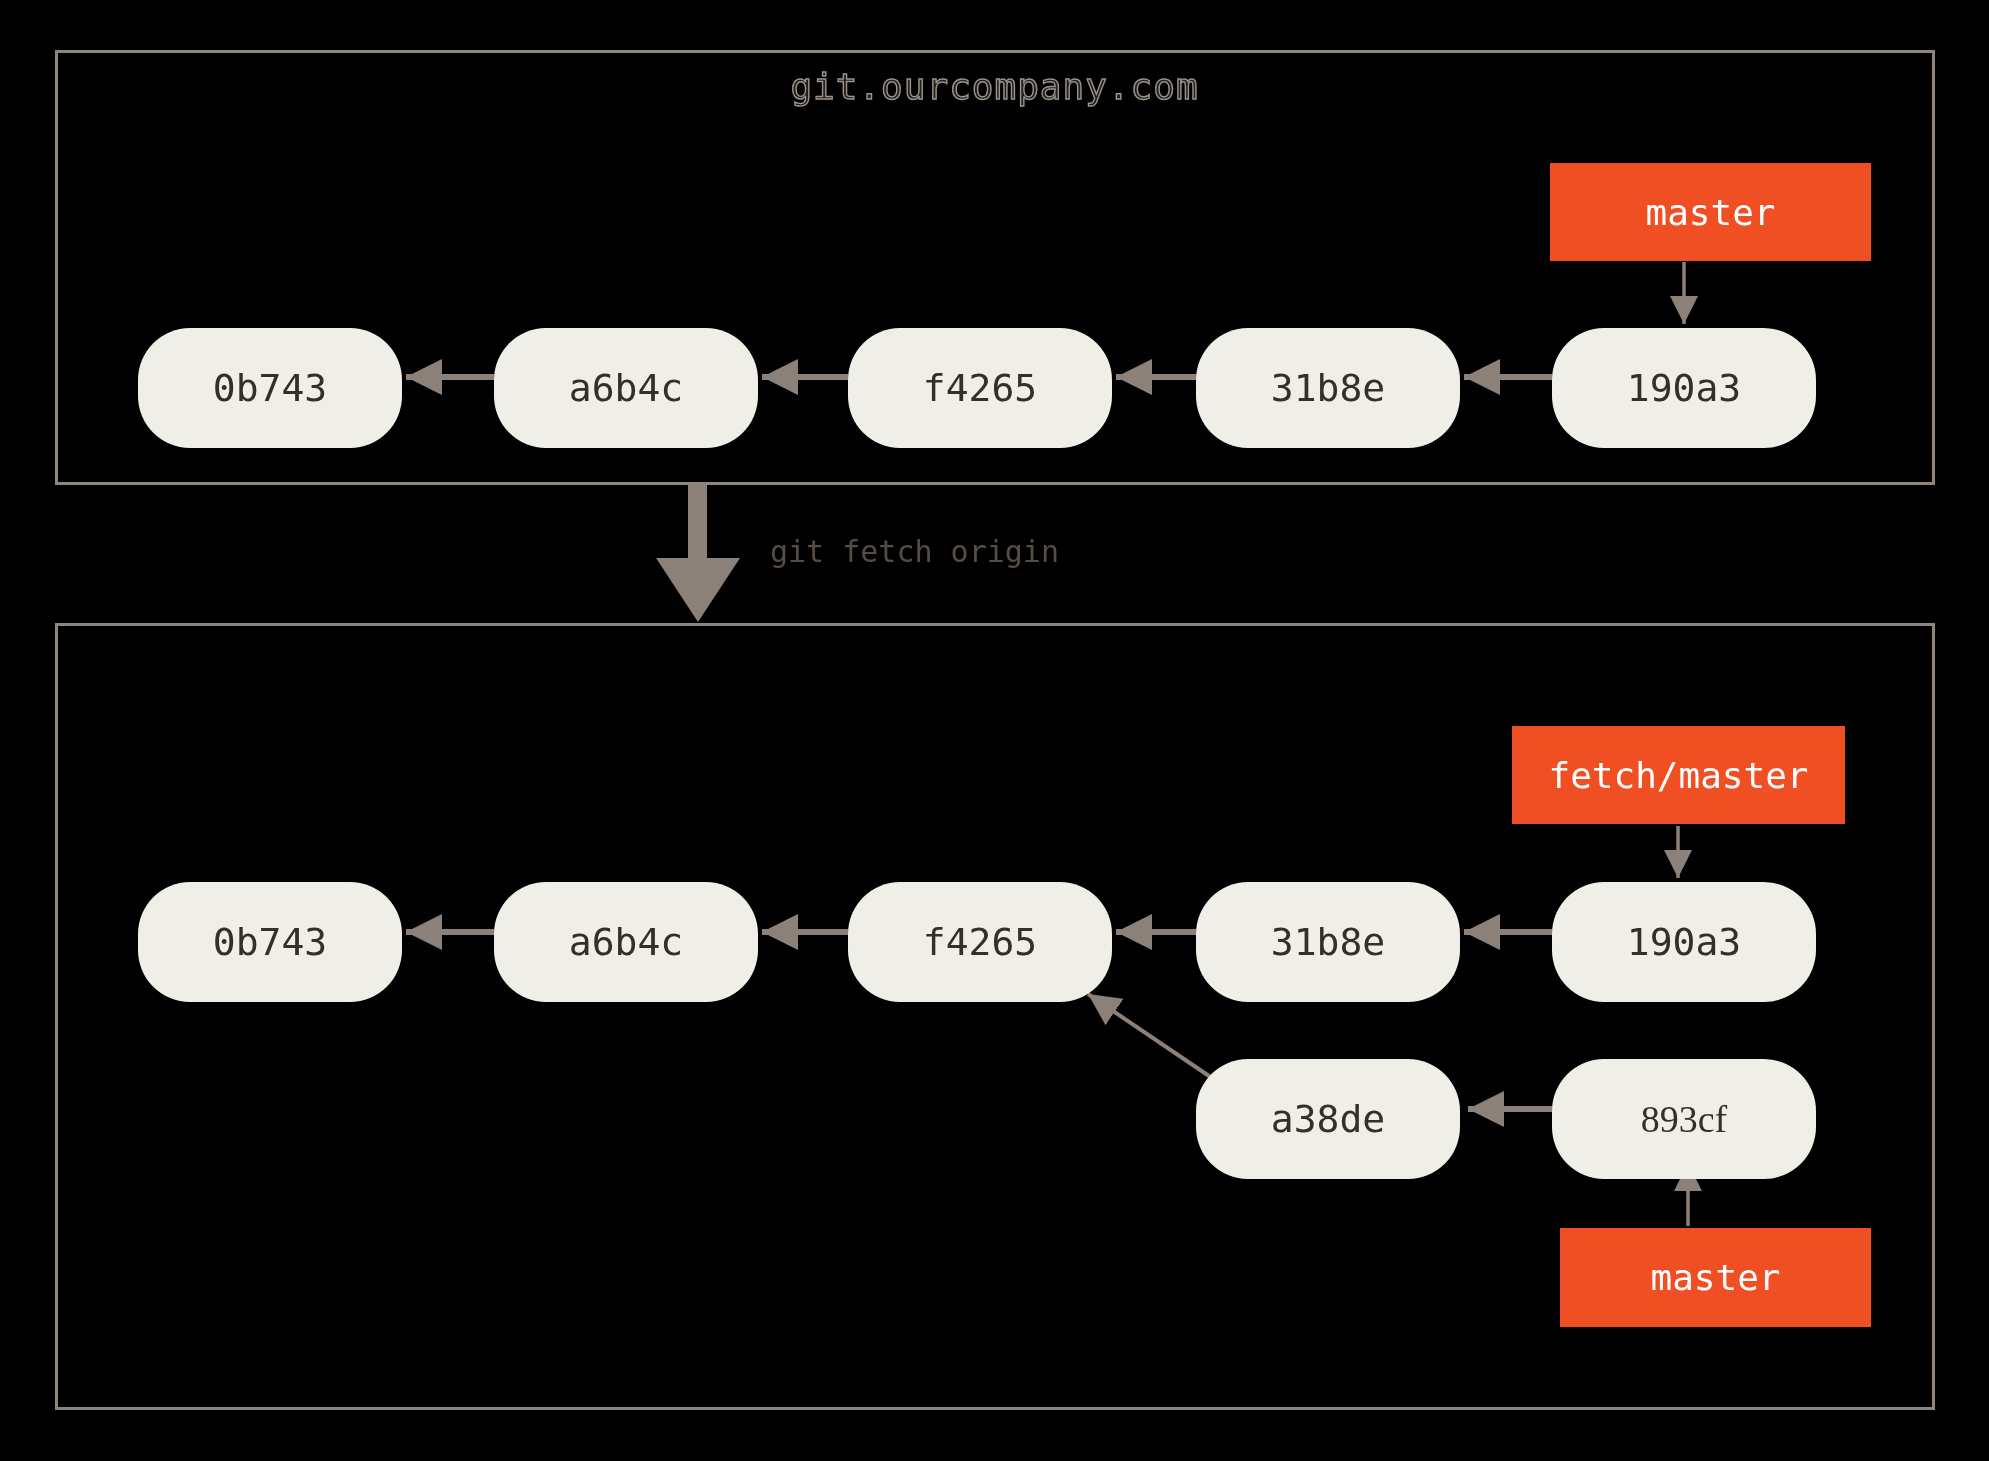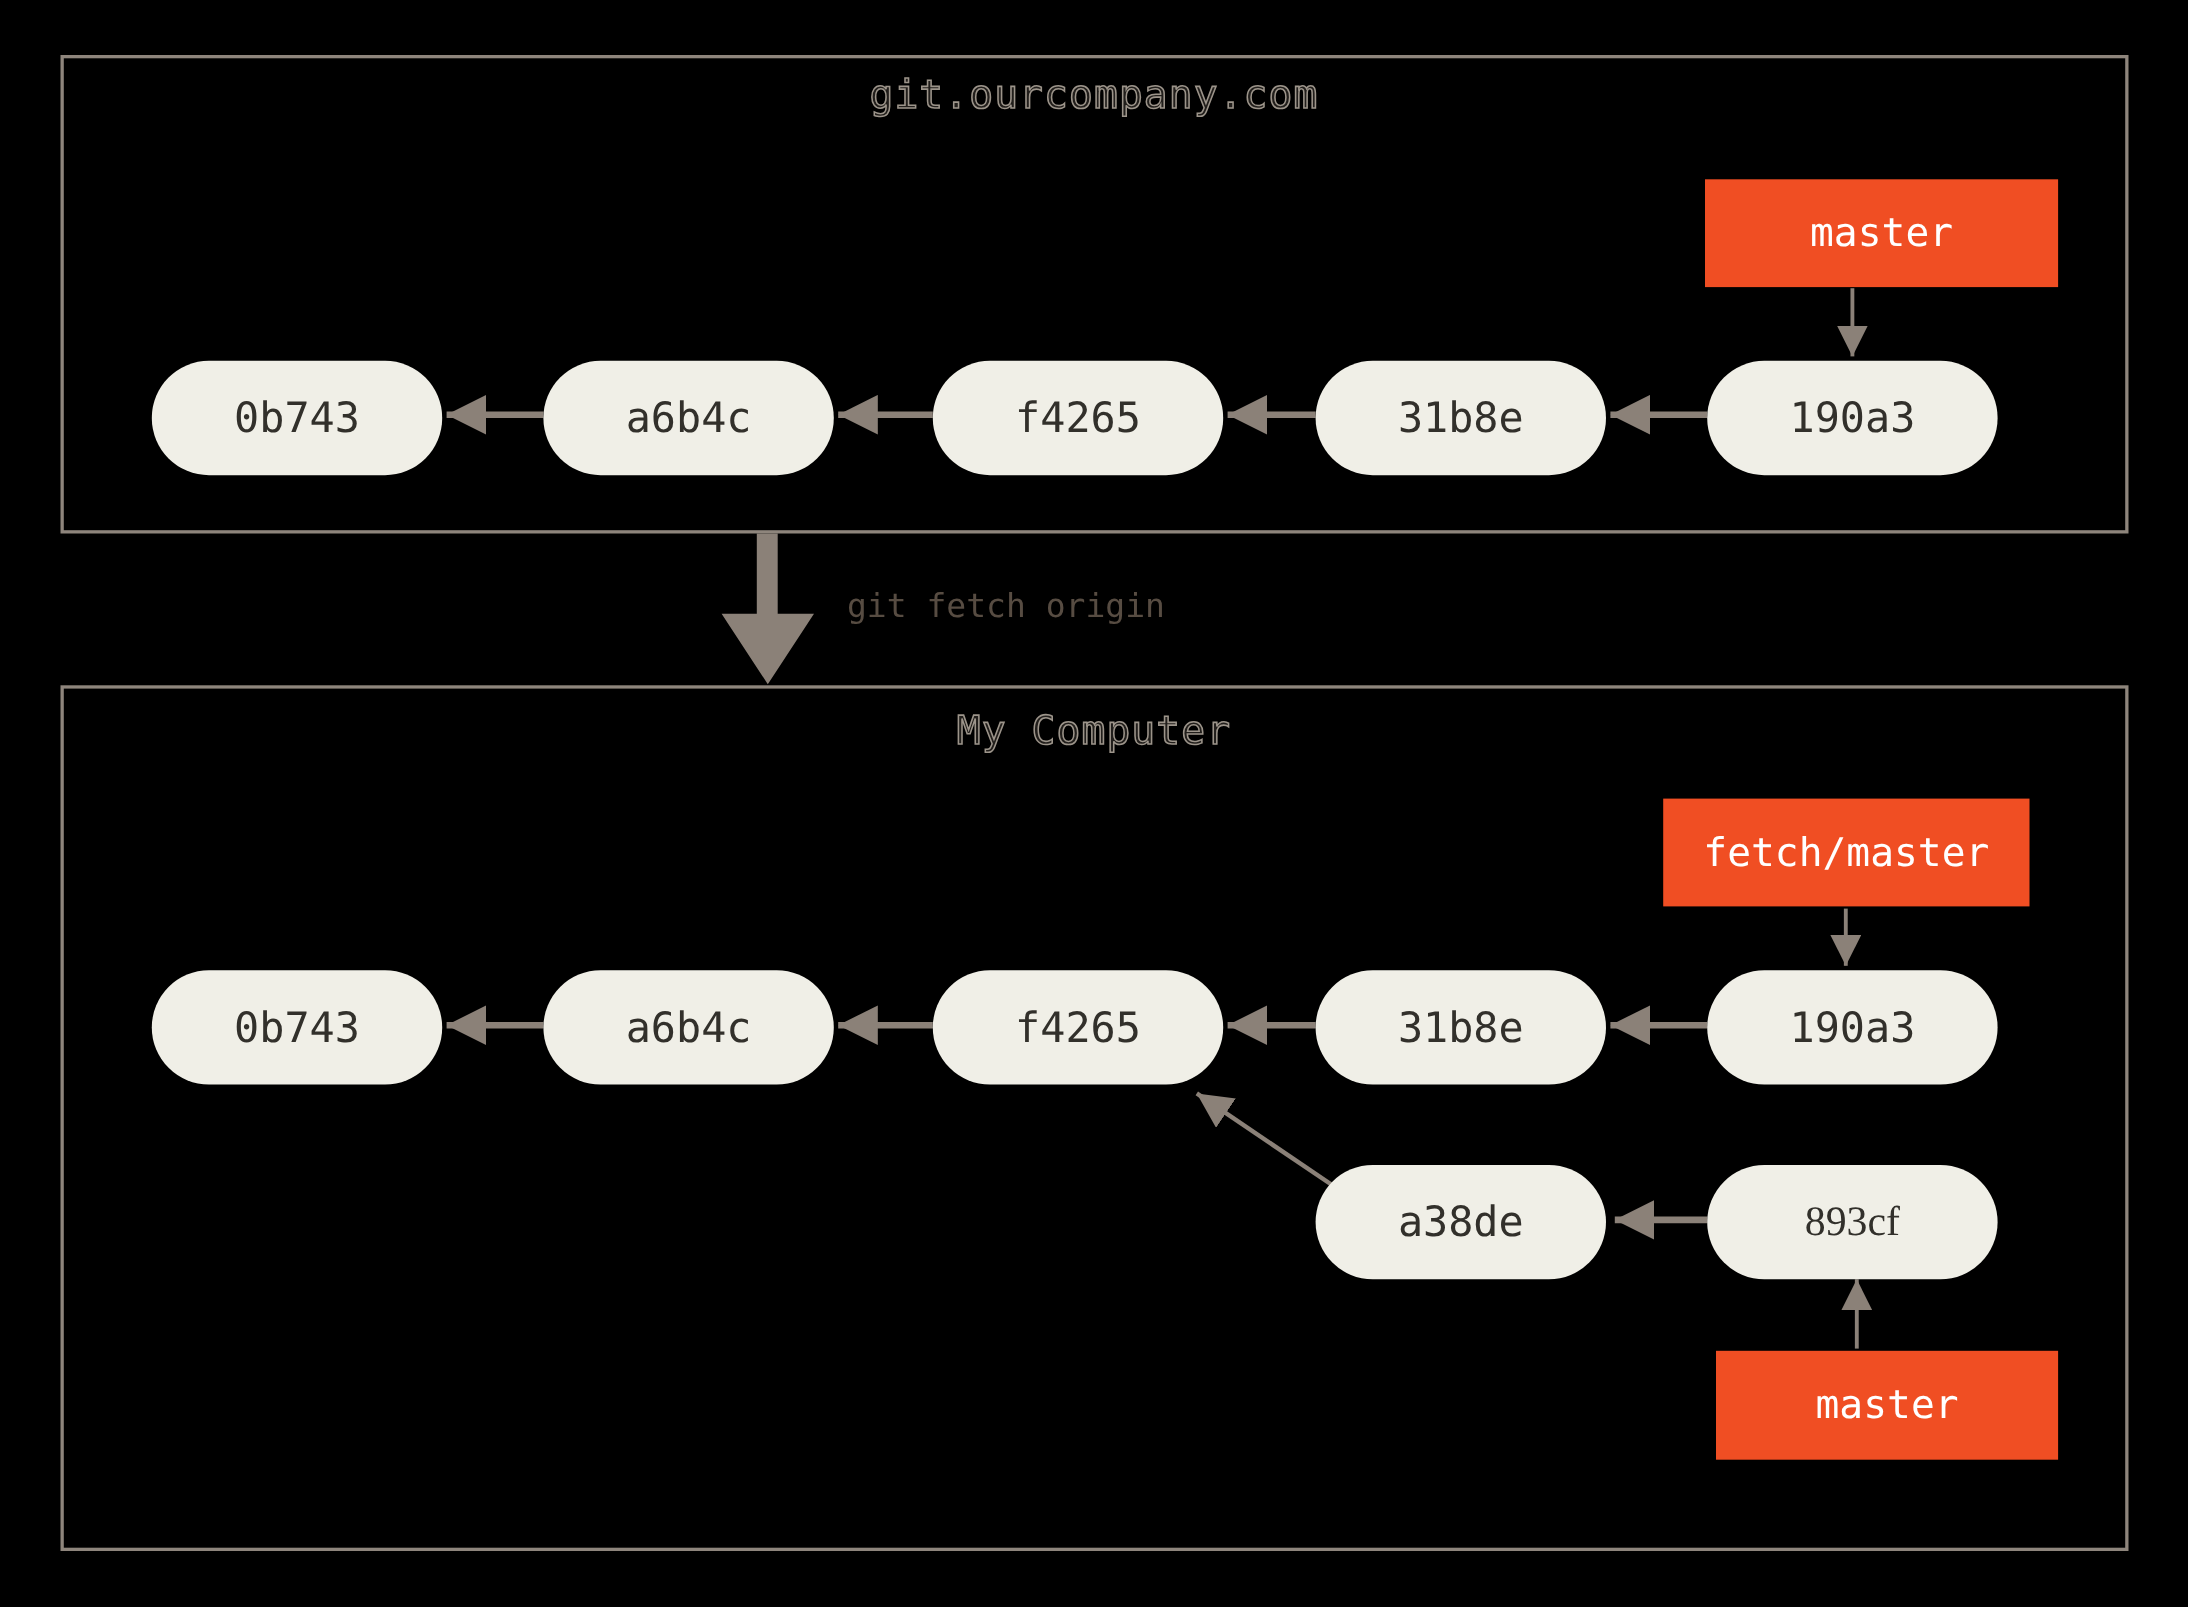--- a/index.html
+++ b/index.html
@@ -20,21 +20,21 @@
     position: absolute;
     width: 100%;
     text-align: center;
     font-size: 36px;
     letter-spacing: 1px;
     color: #211e1b;
     -webkit-text-stroke: 1.4px #9c948a;
   }
   .commit-pill {
     position: absolute;
-    width: 264px; height: 104px;
+    width: 264px; height: 120px;
     background: #f0efe7;
     border-radius: 52px;
     display: flex; align-items: center; justify-content: center;
     font-size: 38px;
     color: #32302b;
   }
   .branch-label {
     position: absolute;
     background: #f04e23;
     color: #ffffff;
@@ -52,21 +52,20 @@
 </style>
 </head>
 <body>
 
 <div class="stage">
 
   <div class="repo-box" style="left:55px; top:50px; width:1880px; height:435px;"></div>
   <div class="box-title" style="top:66px;text-align:center;">git.ourcompany.com</div>
 
   <div class="repo-box" style="left:55px; top:623px; width:1880px; height:787px;"></div>
-  <div class="box-title" style="top:644px;">My Computer</div>
 
   <svg class="arrows" width="1989" height="1461">
     <defs>
       <marker id="headBig" viewBox="0 0 10 10" refX="10" refY="5" markerWidth="6" markerHeight="6" orient="auto">
         <path d="M0,0 L10,5 L0,10 z" fill="#8b8178"></path>
       </marker>
       <marker id="headSmall" viewBox="0 0 10 10" refX="10" refY="5" markerWidth="8" markerHeight="8" orient="auto">
         <path d="M0,0 L10,5 L0,10 z" fill="#8b8178"></path>
       </marker>
     </defs>

